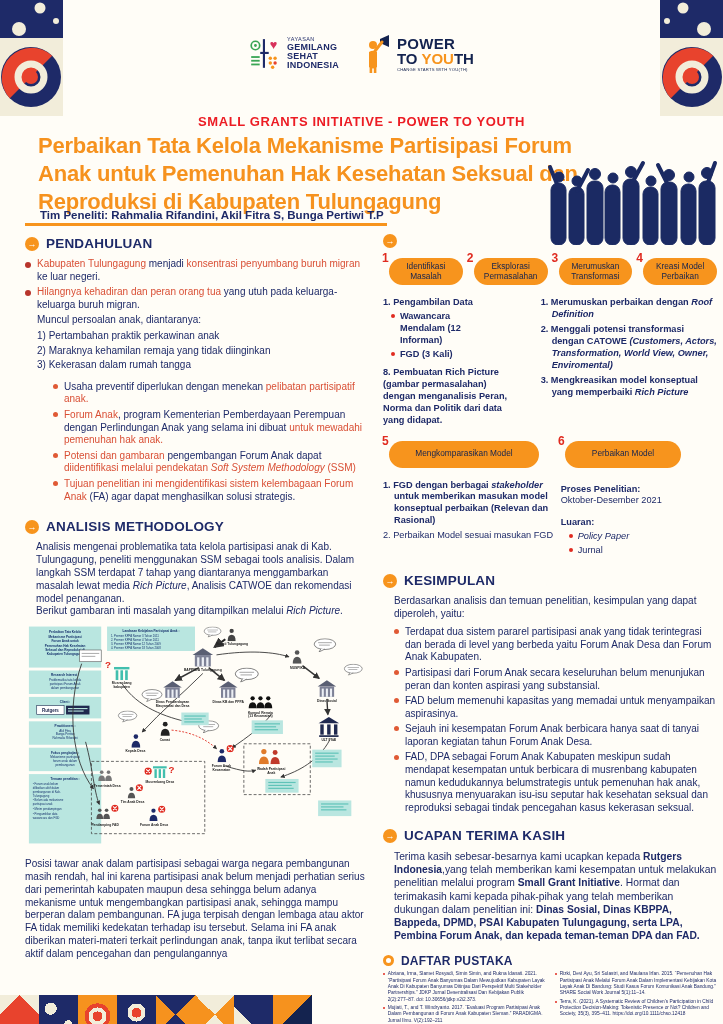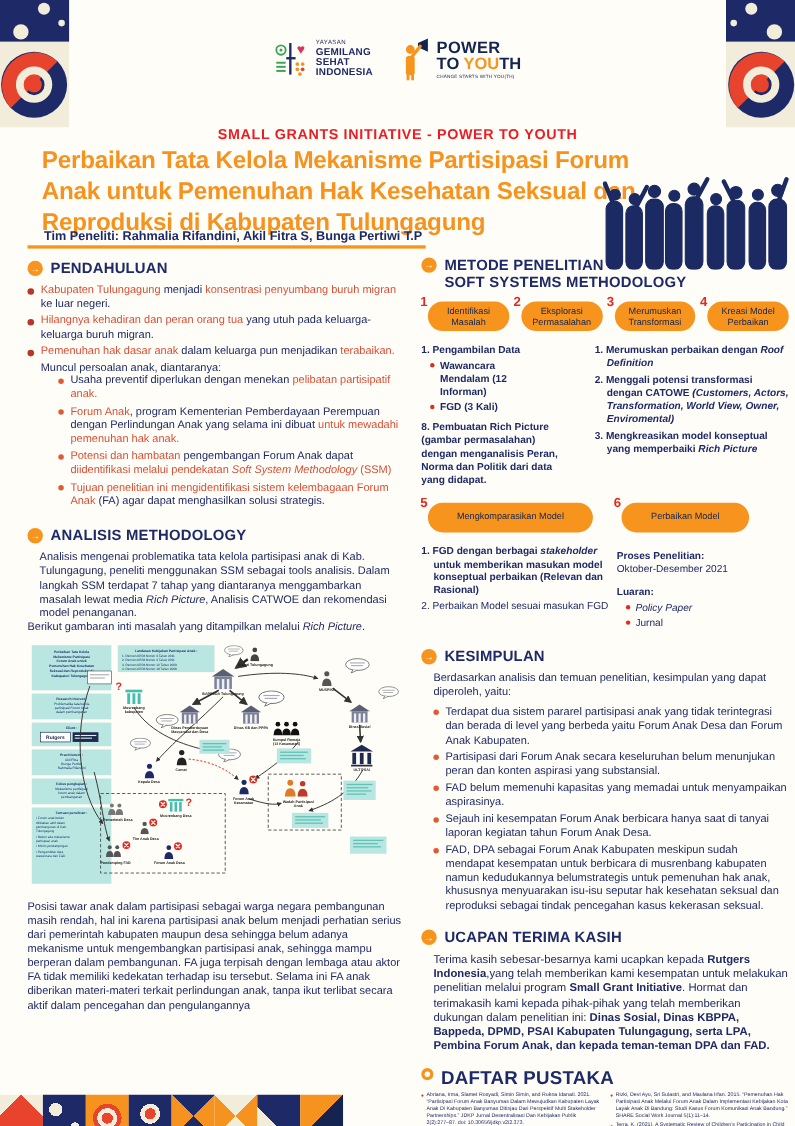--- a/index.html
+++ b/index.html
@@ -221,50 +221,52 @@
         <span>PENDAHULUAN</span>
       </div>
       <div class="bul">
           <span class="dot"></span>
           <div class="txt"><span class="seg-red">Kabupaten Tulungagung </span><span>menjadi </span><span class="seg-red">konsentrasi penyumbang buruh migran </span><span>ke luar negeri.</span></div>
         </div>
       <div class="bul">
           <span class="dot"></span>
           <div class="txt"><span class="seg-red">Hilangnya kehadiran dan peran orang tua </span><span>yang utuh pada keluarga-keluarga buruh migran.</span></div>
         </div>
-      <div class="bul">
-          <span class="dot"></span>
-          <div class="txt"><span class="seg-red">Pemenuhan hak dasar anak </span><span>dalam keluarga pun menjadikan </span><span class="seg-red">terabaikan.</span></div>
-        </div>
       <div class="intro-line">Muncul persoalan anak, diantaranya:</div>
+      <div class="numlist">
+
+      <div class="numline">1) Pertambahan praktik perkawinan anak</div>
+          <div class="numline">2) Maraknya kehamilan remaja yang tidak diinginkan</div>
+          <div class="numline">3) Kekerasan dalam rumah tangga</div>
+        </div>
       <div class="bul sub">
           <span class="dot"></span>
           <div class="txt"><span>Usaha preventif diperlukan dengan menekan </span><span class="seg-red">pelibatan partisipatif anak.</span></div>
         </div>
       <div class="bul sub">
           <span class="dot"></span>
           <div class="txt"><span class="seg-red">Forum Anak</span><span>, program Kementerian Pemberdayaan Perempuan dengan Perlindungan Anak yang selama ini dibuat </span><span class="seg-red">untuk mewadahi pemenuhan hak anak.</span></div>
         </div>
       <div class="bul sub">
           <span class="dot"></span>
-          <div class="txt"><span class="seg-red">Potensi dan hambatan </span><span>pengembangan Forum Anak dapat </span><span class="seg-red">diidentifikasi melalui pendekatan </span><span class="seg-red seg-i">Soft System Methodology</span><span class="seg-red"> (SSM)</span></div>
+          <div class="txt"><span class="seg-red">Potensi dan gambaran </span><span>pengembangan Forum Anak dapat </span><span class="seg-red">diidentifikasi melalui pendekatan </span><span class="seg-red seg-i">Soft System Methodology</span><span class="seg-red"> (SSM)</span></div>
         </div>
       <div class="bul sub">
           <span class="dot"></span>
           <div class="txt"><span class="seg-red">Tujuan penelitian ini mengidentifikasi sistem kelembagaan Forum Anak </span><span>(FA) agar dapat menghasilkan solusi strategis.</span></div>
         </div>
     </section>
 
     <section style="margin-top:16px">
       <div class="sec-h">
         <span class="badge">→</span>
         <span>ANALISIS METHODOLOGY</span>
       </div>
       <div class="txt" style="margin-left:11px"><span>Analisis mengenai problematika tata kelola partisipasi anak di Kab. Tulungagung, peneliti menggunakan SSM sebagai tools analisis. Dalam langkah SSM terdapat 7 tahap yang diantaranya menggambarkan masalah lewat media </span><span class="seg-i">Rich Picture</span><span>, Analisis CATWOE dan rekomendasi model penanganan.</span></div>
-      <div class="txt" style=""><span>Berikut gambaran inti masalah yang ditampilkan melalui </span><span class="seg-i">Rich Picture</span><span>.</span></div>
+      <div class="txt" style="margin-left:11px"><span>Berikut gambaran inti masalah yang ditampilkan melalui </span><span class="seg-i">Rich Picture</span><span>.</span></div>
 
       
       <svg class="diagram" width="340" height="222" viewBox="0 0 348 226">
         <defs>
           <marker id="ah" viewBox="0 0 6 6" refX="5" refY="3" markerWidth="5" markerHeight="5" orient="auto">
               <path d="M0 0 L6 3 L0 6 Z" fill="#333"></path>
             </marker>
           <symbol id="bld" viewBox="0 0 20 18">
             <path d="M1 7 L10 1 L19 7 Z" fill="#5a5f73"></path>
             <rect x="3" y="7" width="14" height="10" fill="#7d8196"></rect>
@@ -500,24 +502,20 @@
 
       <div class="txt">Posisi tawar anak dalam partisipasi sebagai warga negara pembangunan masih rendah, hal ini karena partisipasi anak belum menjadi perhatian serius dari pemerintah kabupaten maupun desa sehingga belum adanya mekanisme untuk mengembangkan partisipasi anak, sehingga mampu berperan dalam pembangunan. FA juga terpisah dengan lembaga atau aktor FA tidak memiliki kedekatan terhadap isu tersebut. Selama ini FA anak diberikan materi-materi terkait perlindungan anak, tanpa ikut terlibat secara aktif dalam pencegahan dan pengulangannya</div>
     </section>
   </div>
 
   <div class="col-right">
 
     <section>
       <div class="sec-h">
         <span class="badge">→</span>
-        <div class="h2line">
-          <div>METODE PENELITIAN</div>
-          <div>SOFT SYSTEMS METHODOLOGY</div>
-        </div>
       </div>
 
       <div class="pills">
 
           <div class="pill">
             <span class="pill-num">1</span>
             <span class="pill-label">Identifikasi Masalah</span>
           </div>
 
           <div class="pill">
@@ -629,21 +627,21 @@
 
     <section style="margin-top:13px">
       <div class="sec-h">
         <span class="badge">→</span>
         <span>UCAPAN TERIMA KASIH</span>
       </div>
       <div class="txt" style="margin-left:11px;font-size:10.3px"><span>Terima kasih sebesar-besarnya kami ucapkan kepada </span><span class="seg-b">Rutgers Indonesia</span><span>,yang telah memberikan kami kesempatan untuk melakukan penelitian melalui program </span><span class="seg-b">Small Grant Initiative</span><span>. Hormat dan terimakasih kami kepada pihak-pihak yang telah memberikan dukungan dalam penelitian ini: </span><span class="seg-b">Dinas Sosial, Dinas KBPPA, Bappeda, DPMD, PSAI Kabupaten Tulungagung, serta LPA, Pembina Forum Anak, dan kepada teman-teman DPA dan FAD.</span></div>
     </section>
 
     <section style="margin-top:12px">
-      <div class="sec-h" style="font-size:17px;margin-bottom:3px">
+      <div class="sec-h" style="font-size:12px;margin-bottom:3px">
         <span class="ring"></span>
         <span>DAFTAR PUSTAKA</span>
       </div>
       <div class="refcols">
         <div class="refcol">
 
             <div class="ref">
               <span class="rdot"></span>
               <div class="rt">Abriana, Irma, Slamet Rosyadi, Simin Simin, and Rukna Idanati. 2021. “Partisipasi Forum Anak Banyumas Dalam Mewujudkan Kabupaten Layak Anak Di Kabupaten Banyumas Ditinjau Dari Perspektif Multi Stakeholder Partnerships.” JDKP Jurnal Desentralisasi Dan Kebijakan Publik 2(2):277–87. doi: 10.30656/jdkp.v2i2.373.</div>
             </div>

